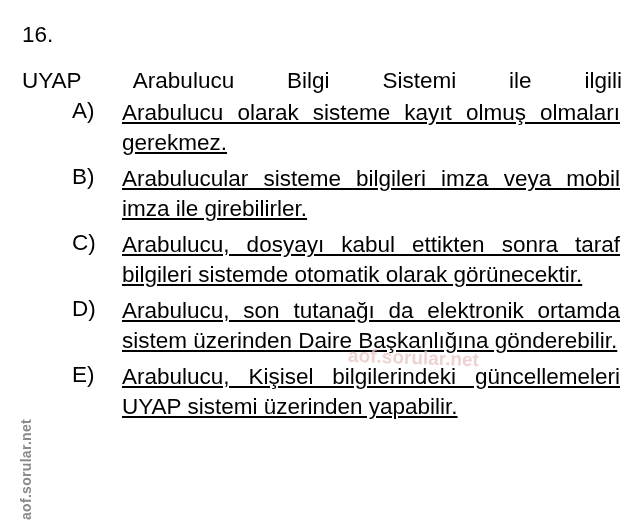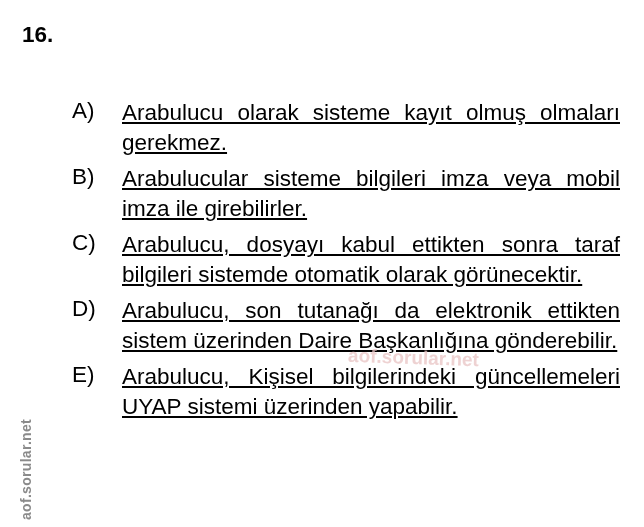--- a/index.html
+++ b/index.html
@@ -16,21 +16,21 @@
       color: #000000;
     }
     .question {
       position: absolute;
       left: 22px;
       top: 20px;
       width: 600px;
     }
     .q-head {
       display: flex;
-      font-weight: bold;
+      font-weight: normal;
       font-size: 22.5px;
       line-height: 30px;
       flex-direction: column;
     }
     .q-num {
       width: 46px;
       flex: 0 0 46px;
     }
     .q-text {
       flex: 1;
@@ -93,40 +93,41 @@
       letter-spacing: 0.3px;
     }
   </style>
 </head>
 <body>
 
 <div class="question">
   <div class="q-head">
     <span class="q-num">16.</span>
     <div class="q-text">
+      <span class="q-line1">UYAP Arabulucu Bilgi Sistemi ile ilgili</span>
     </div>
   </div>
 </div>
 
 <div class="options">
   <div class="option">
     <span class="opt-letter">A)</span>
     <span class="opt-text">Arabulucu olarak sisteme kayıt olmuş olmaları gerekmez.</span>
   </div>
   <div class="option">
     <span class="opt-letter">B)</span>
     <span class="opt-text">Arabulucular sisteme bilgileri imza veya mobil imza ile girebilirler.</span>
   </div>
   <div class="option">
     <span class="opt-letter">C)</span>
     <span class="opt-text">Arabulucu, dosyayı kabul ettikten sonra taraf bilgileri sistemde otomatik olarak görünecektir.</span>
   </div>
   <div class="option">
     <span class="opt-letter">D)</span>
-    <span class="opt-text">Arabulucu, son tutanağı da elektronik ettikten sistem üzerinden Daire Başkanlığına gönderebilir.</span>
+    <span class="opt-text">Arabulucu, son tutanağı da elektronik ortamda sistem üzerinden Daire Başkanlığına gönderebilir.</span>
   </div>
   <div class="option">
     <span class="opt-letter">E)</span>
     <span class="opt-text">Arabulucu, Kişisel bilgilerindeki güncellemeleri UYAP sistemi üzerinden yapabilir.</span>
   </div>
 </div>
 
 <div class="watermark-center">aof.sorular.net</div>
 <div class="watermark-side">aof.sorular.net</div>
 

